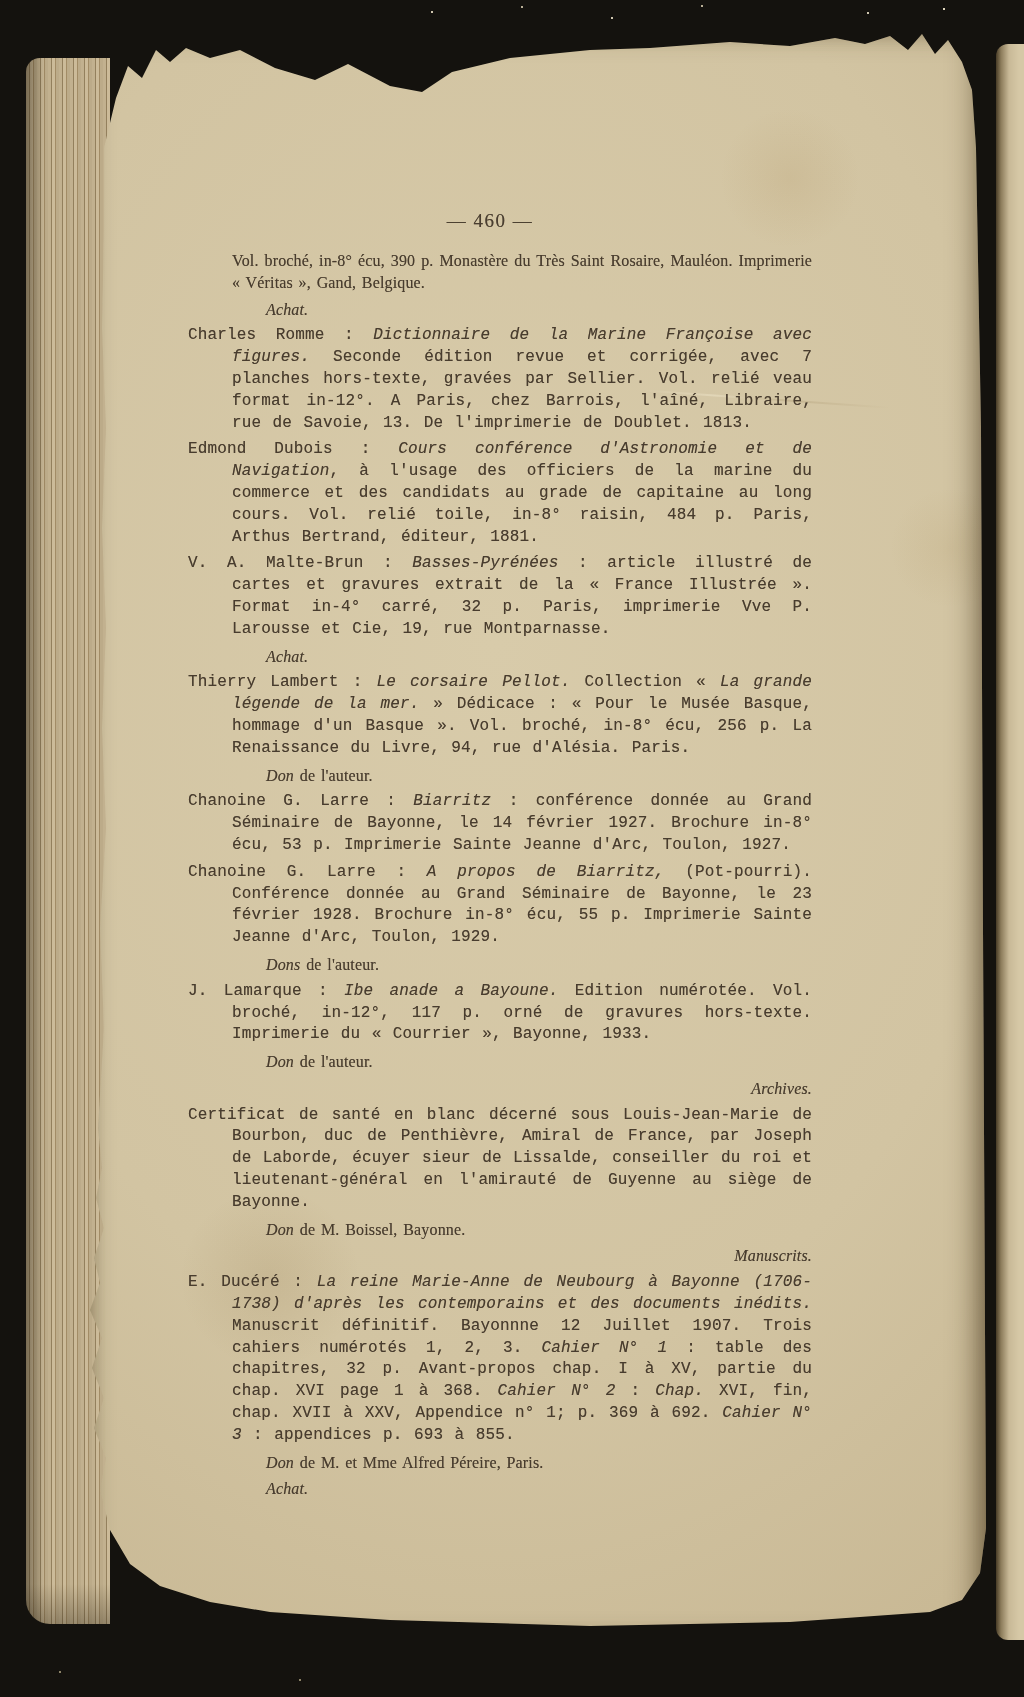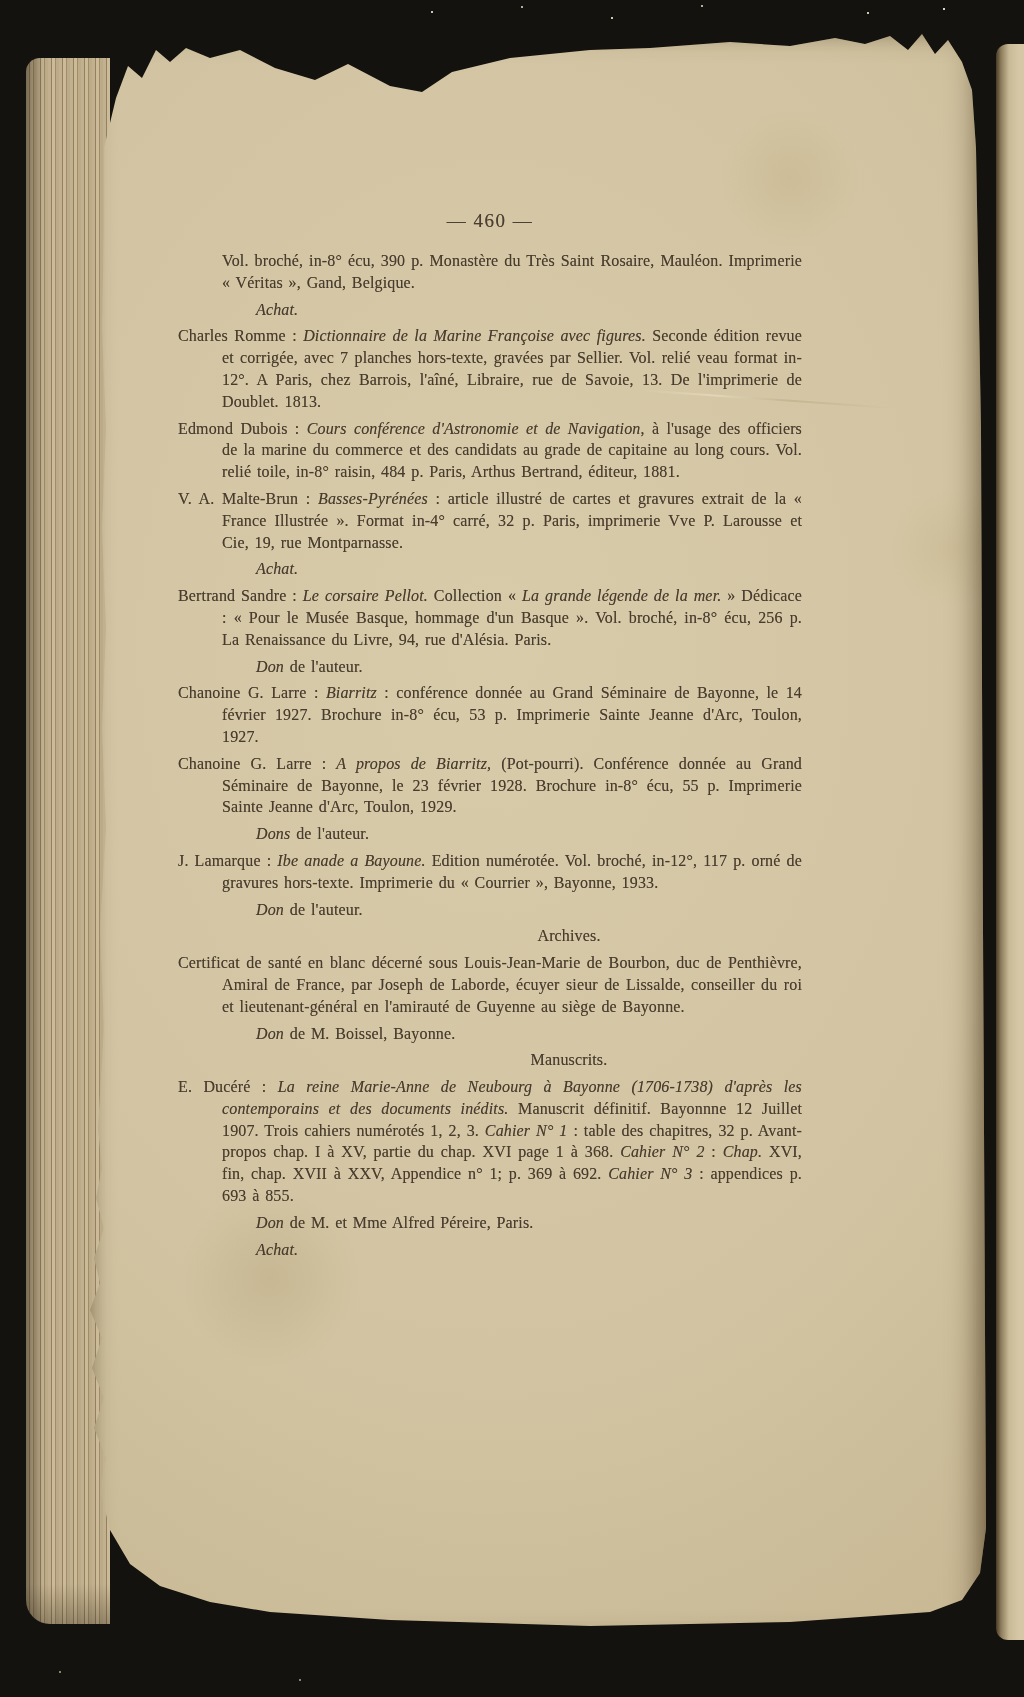--- a/index.html
+++ b/index.html
@@ -59,49 +59,49 @@
     position:absolute;left:640px;top:398px;width:250px;height:2px;z-index:3;
     transform:rotate(4deg);
     background:linear-gradient(90deg,transparent,rgba(236,226,198,.55) 30%,rgba(170,150,110,.35) 60%,transparent);
   }
   .pageno{
     position:absolute;left:178px;top:210px;width:624px;z-index:4;
     text-align:center;font-size:19px;letter-spacing:1.5px;color:#4a3e30;
     text-shadow:0 0 .5px rgba(60,48,34,.55);
   }
   .text-block{
-    position:absolute;left:178px;top:250px;width:624px;z-index:4;
+    position:absolute;left:188px;top:250px;width:624px;z-index:4;
     font-size:16px;line-height:21.8px;text-align:justify;color:#483c2e;
     letter-spacing:.15px;word-spacing:1.6px;
     text-shadow:0 0 .45px rgba(62,50,36,.5);
   }
   .text-block p{margin:0 0 5px;}
-  .entry.hanging{padding-left:44px;text-indent:-44px;}
+  .entry.hanging{padding-left:44px;text-indent:-44px;font-family:Liberation Mono, monospace;}
   .entry.continuation{padding-left:44px;}
   .prov{padding-left:78px;text-align:left;}
-  .section{margin:27px 0 17px;padding-left:158px;text-align:center;}
+  .section{margin:27px 0 17px;padding-left:158px;font-style:italic;text-align:right;}
   .it{font-style:italic;}
 </style>
 </head>
 <body>
 
 <div class="dust"></div>
 <div class="stack"></div>
 <div class="sliver"></div>
 <div class="page"></div>
 <div class="crease"></div>
 <div class="pageno">— 460 —</div>
 <div class="text-block">
     <p class="entry continuation"><span>Vol. broché, in-8° écu, 390 p. Monastère du Très Saint Rosaire, Mauléon. Imprimerie « Véritas », Gand, Belgique.</span></p>
     <p class="prov"><span class="it">Achat.</span></p>
     <p class="entry hanging"><span>Charles Romme : </span><span class="it">Dictionnaire de la Marine Françoise avec figures.</span><span> Seconde édition revue et corrigée, avec 7 planches hors-texte, gravées par Sellier. Vol. relié veau format in-12°. A Paris, chez Barrois, l'aîné, Libraire, rue de Savoie, 13. De l'imprimerie de Doublet. 1813.</span></p>
     <p class="entry hanging"><span>Edmond Dubois : </span><span class="it">Cours conférence d'Astronomie et de Navigation</span><span>, à l'usage des officiers de la marine du commerce et des candidats au grade de capitaine au long cours. Vol. relié toile, in-8° raisin, 484 p. Paris, Arthus Bertrand, éditeur, 1881.</span></p>
     <p class="entry hanging"><span>V. A. Malte-Brun : </span><span class="it">Basses-Pyrénées</span><span> : article illustré de cartes et gravures extrait de la « France Illustrée ». Format in-4° carré, 32 p. Paris, imprimerie Vve P. Larousse et Cie, 19, rue Montparnasse.</span></p>
     <p class="prov"><span class="it">Achat.</span></p>
-    <p class="entry hanging"><span>Bertrand Sandre : </span><span class="it">Le corsaire Pellot.</span><span> Collection « </span><span class="it">La grande légende de la mer.</span><span> » Dédicace : « Pour le Musée Basque, hommage d'un Basque ». Vol. broché, in-8° écu, 256 p. La Renaissance du Livre, 94, rue d'Alésia. Paris.</span></p>
+    <p class="entry hanging"><span>Thierry Lambert : </span><span class="it">Le corsaire Pellot.</span><span> Collection « </span><span class="it">La grande légende de la mer.</span><span> » Dédicace : « Pour le Musée Basque, hommage d'un Basque ». Vol. broché, in-8° écu, 256 p. La Renaissance du Livre, 94, rue d'Alésia. Paris.</span></p>
     <p class="prov"><span class="it">Don</span><span> de l'auteur.</span></p>
     <p class="entry hanging"><span>Chanoine G. Larre : </span><span class="it">Biarritz</span><span> : conférence donnée au Grand Séminaire de Bayonne, le 14 février 1927. Brochure in-8° écu, 53 p. Imprimerie Sainte Jeanne d'Arc, Toulon, 1927.</span></p>
     <p class="entry hanging"><span>Chanoine G. Larre : </span><span class="it">A propos de Biarritz,</span><span> (Pot-pourri). Conférence donnée au Grand Séminaire de Bayonne, le 23 février 1928. Brochure in-8° écu, 55 p. Imprimerie Sainte Jeanne d'Arc, Toulon, 1929.</span></p>
     <p class="prov"><span class="it">Dons</span><span> de l'auteur.</span></p>
     <p class="entry hanging"><span>J. Lamarque : </span><span class="it">Ibe anade a Bayoune.</span><span> Edition numérotée. Vol. broché, in-12°, 117 p. orné de gravures hors-texte. Imprimerie du « Courrier », Bayonne, 1933.</span></p>
     <p class="prov"><span class="it">Don</span><span> de l'auteur.</span></p>
     <p class="section">Archives.</p>
     <p class="entry hanging"><span>Certificat de santé en blanc décerné sous Louis-Jean-Marie de Bourbon, duc de Penthièvre, Amiral de France, par Joseph de Laborde, écuyer sieur de Lissalde, conseiller du roi et lieutenant-général en l'amirauté de Guyenne au siège de Bayonne.</span></p>
     <p class="prov"><span class="it">Don</span><span> de M. Boissel, Bayonne.</span></p>
     <p class="section">Manuscrits.</p>

